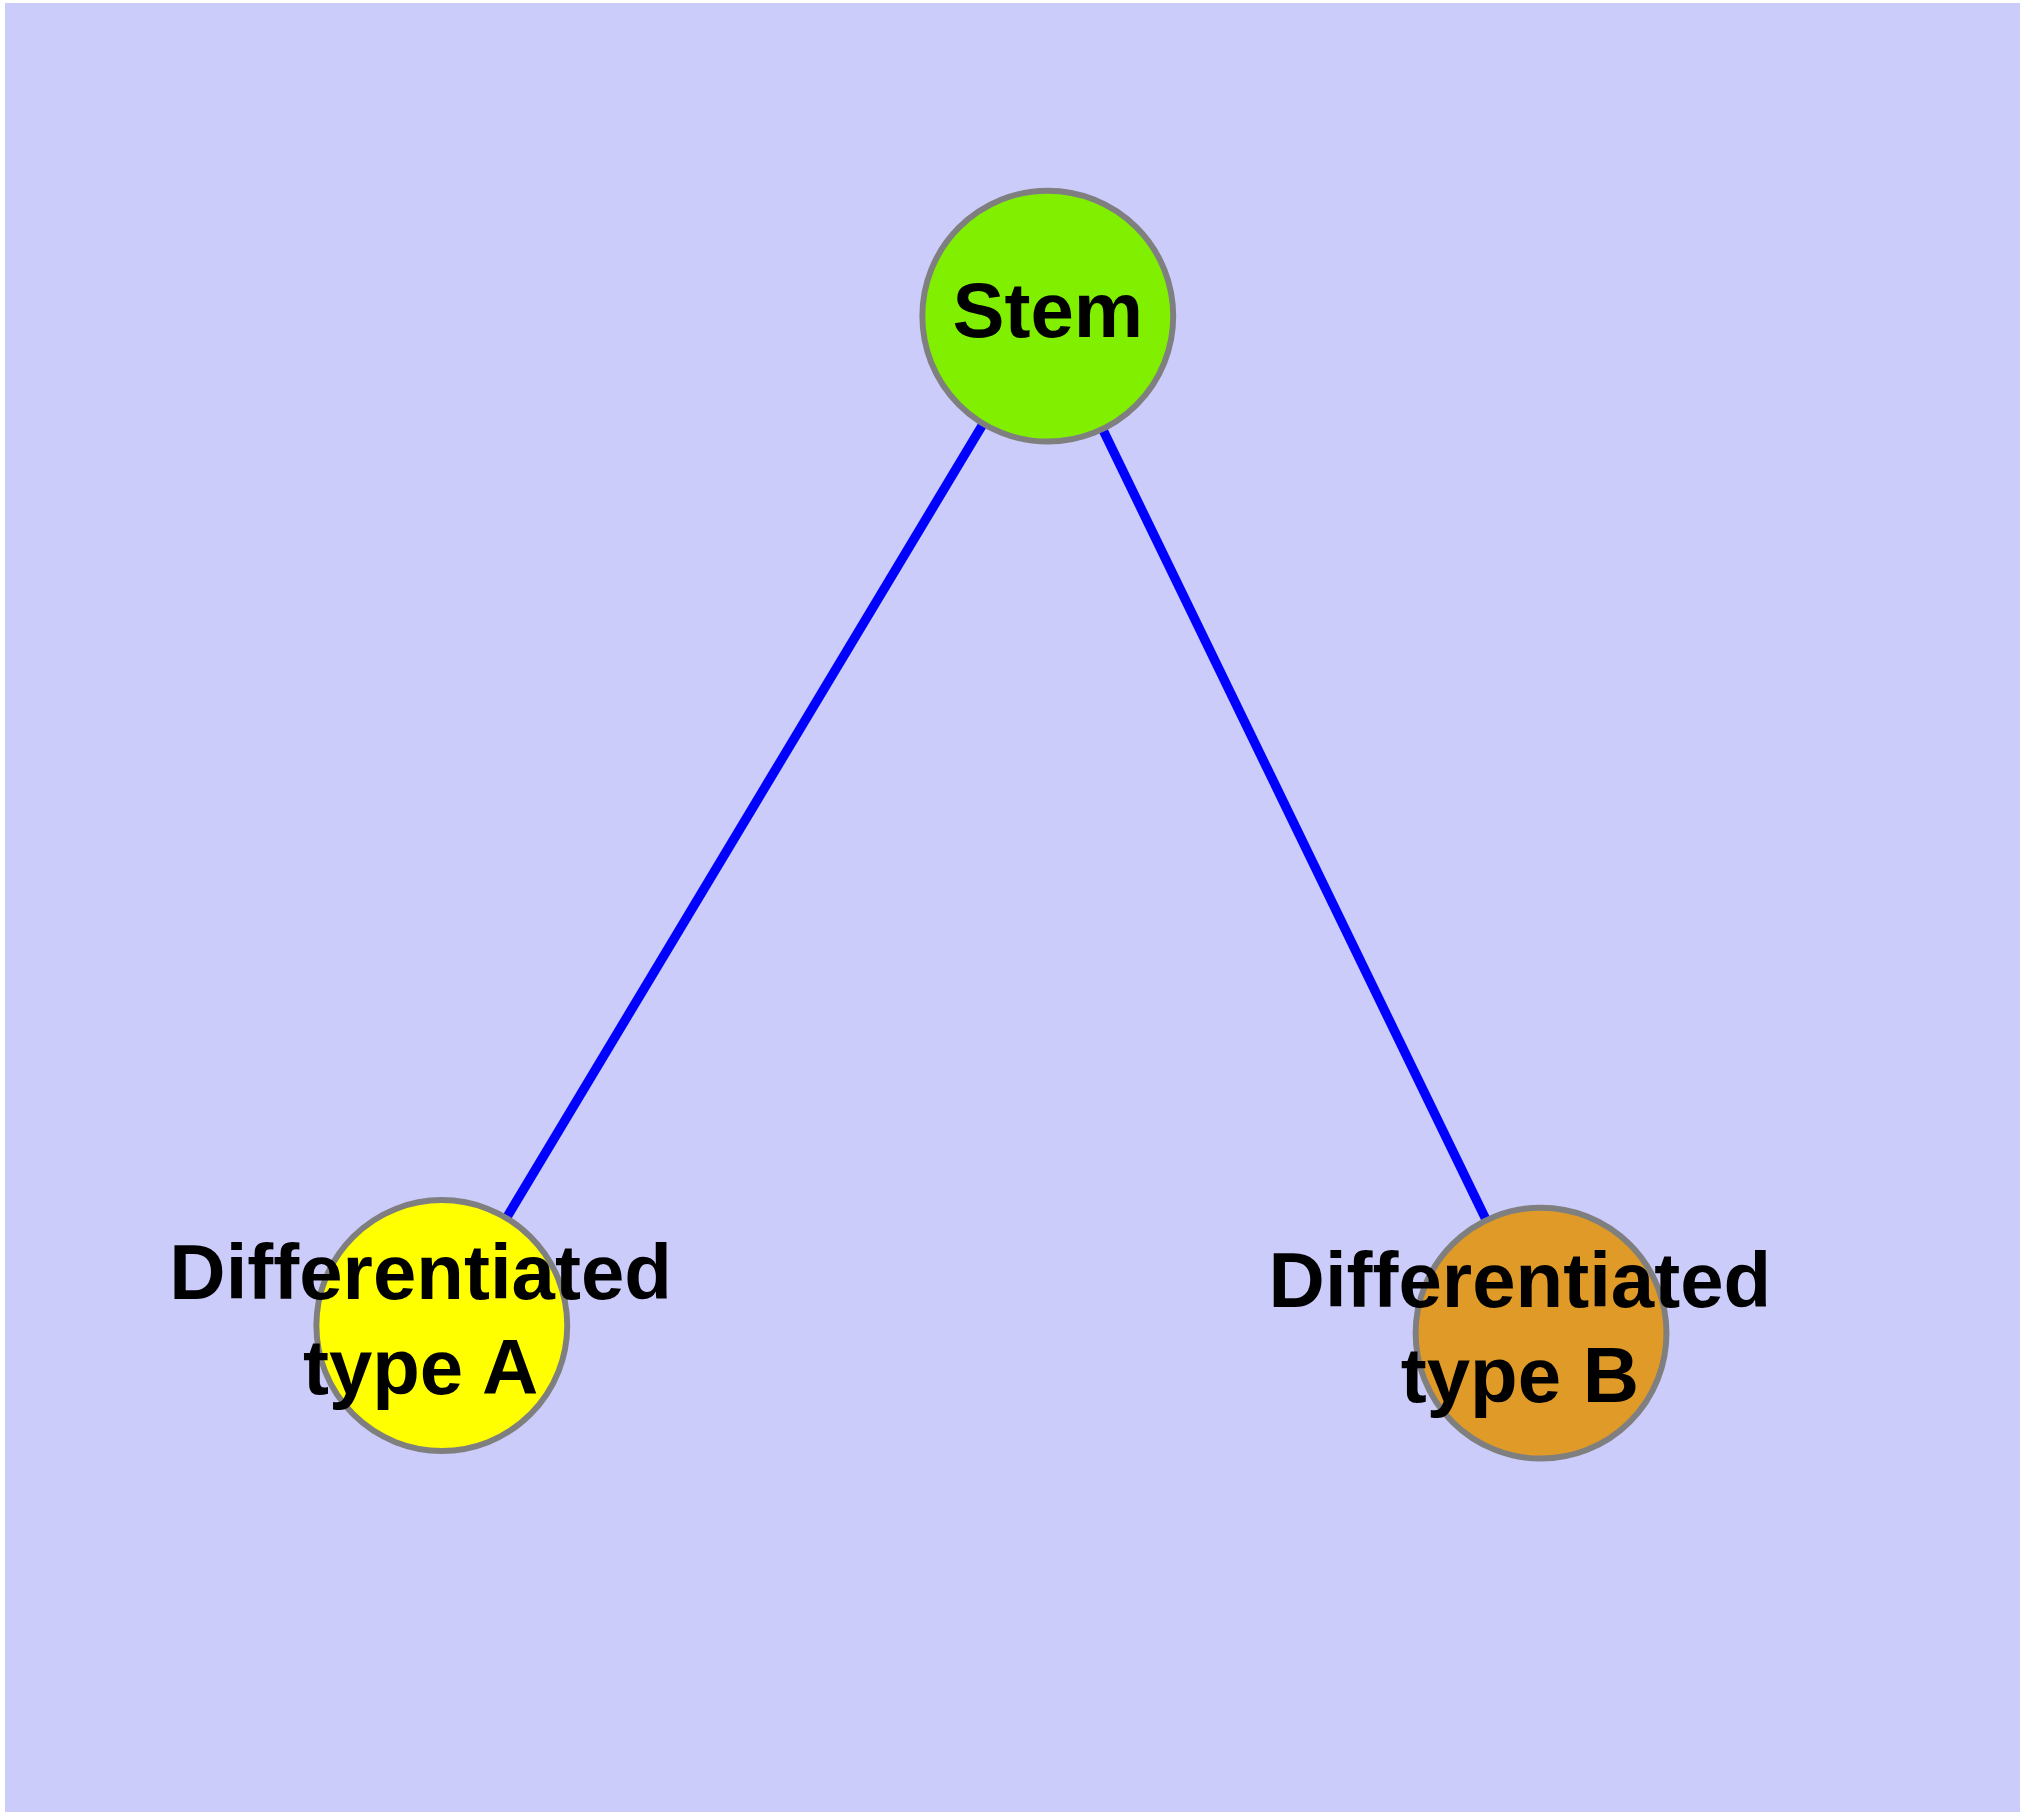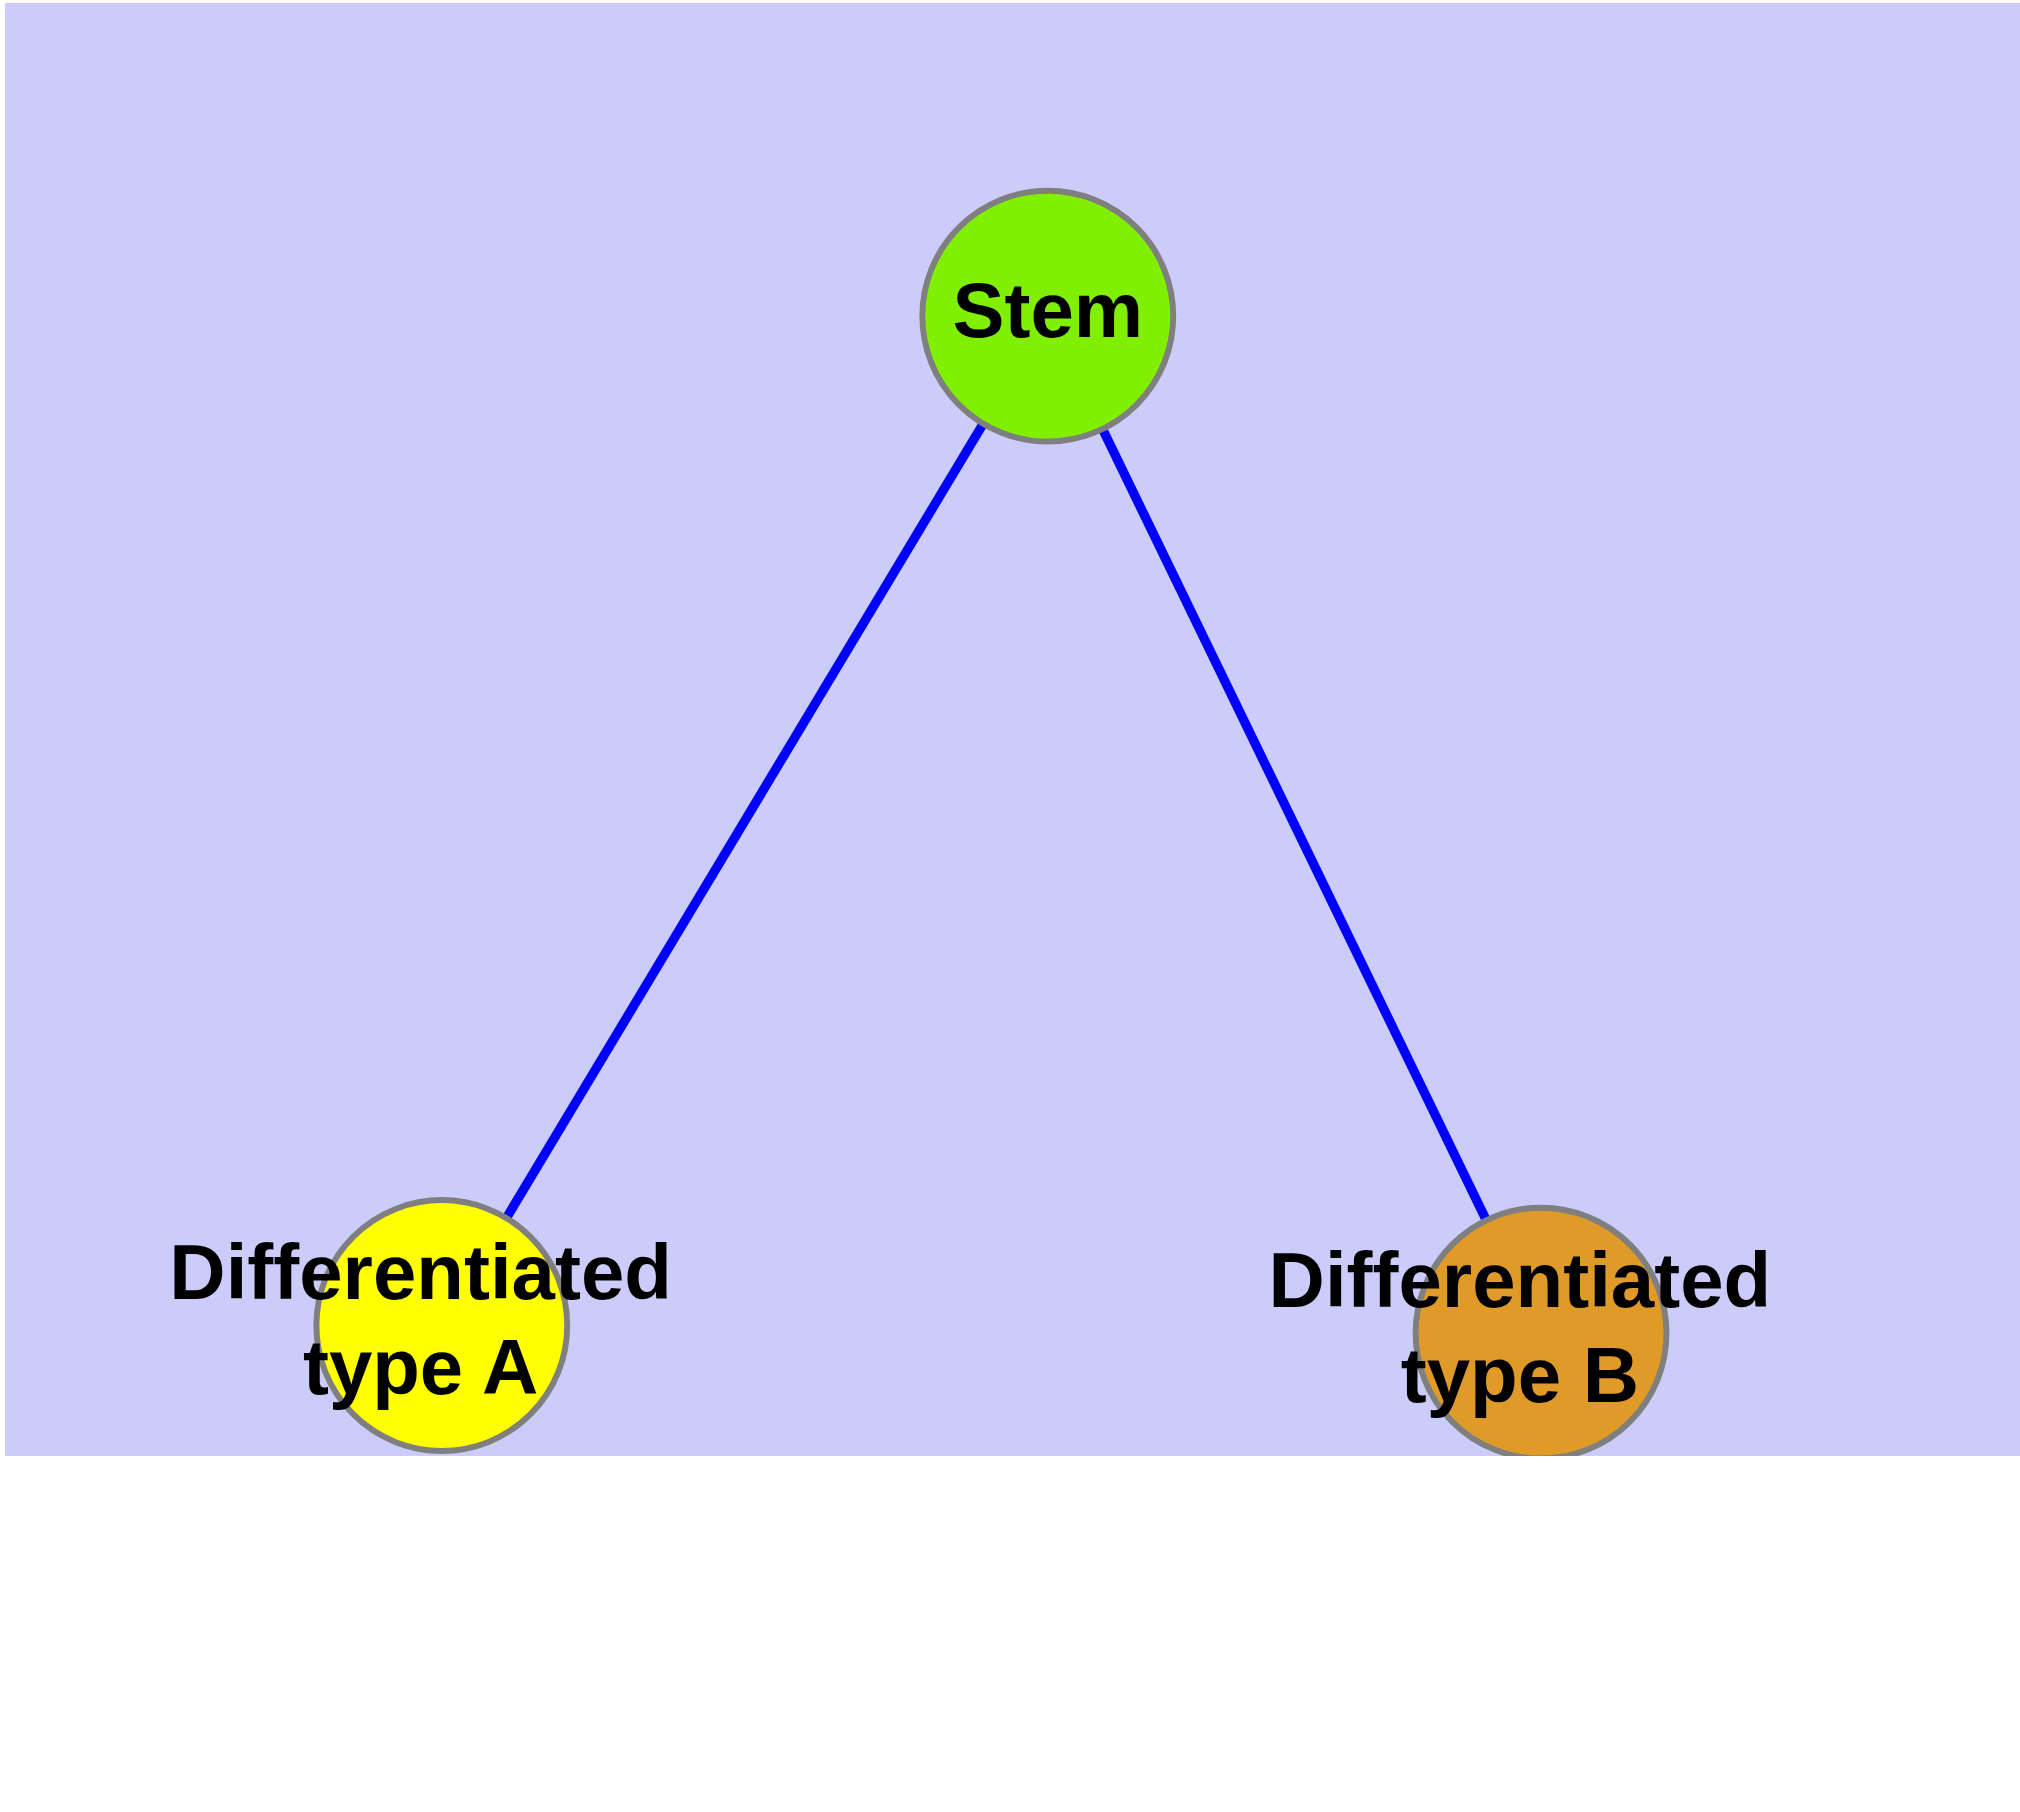--- a/index.html
+++ b/index.html
@@ -3,21 +3,21 @@
 <meta charset="utf-8">
 <style>
   html, body {
     margin: 0;
     padding: 0;
     background: #ffffff;
   }
   #canvas {
     position: relative;
     width: 2021px;
-    height: 1456px;
+    height: 1812px;
     background: #ffffff;
     overflow: hidden;
   }
   #plot-bg {
     position: absolute;
     left: 5.1px;
     top: 3.4px;
     width: 2015px;
     height: 1809px;
     background: #ccccfa;

